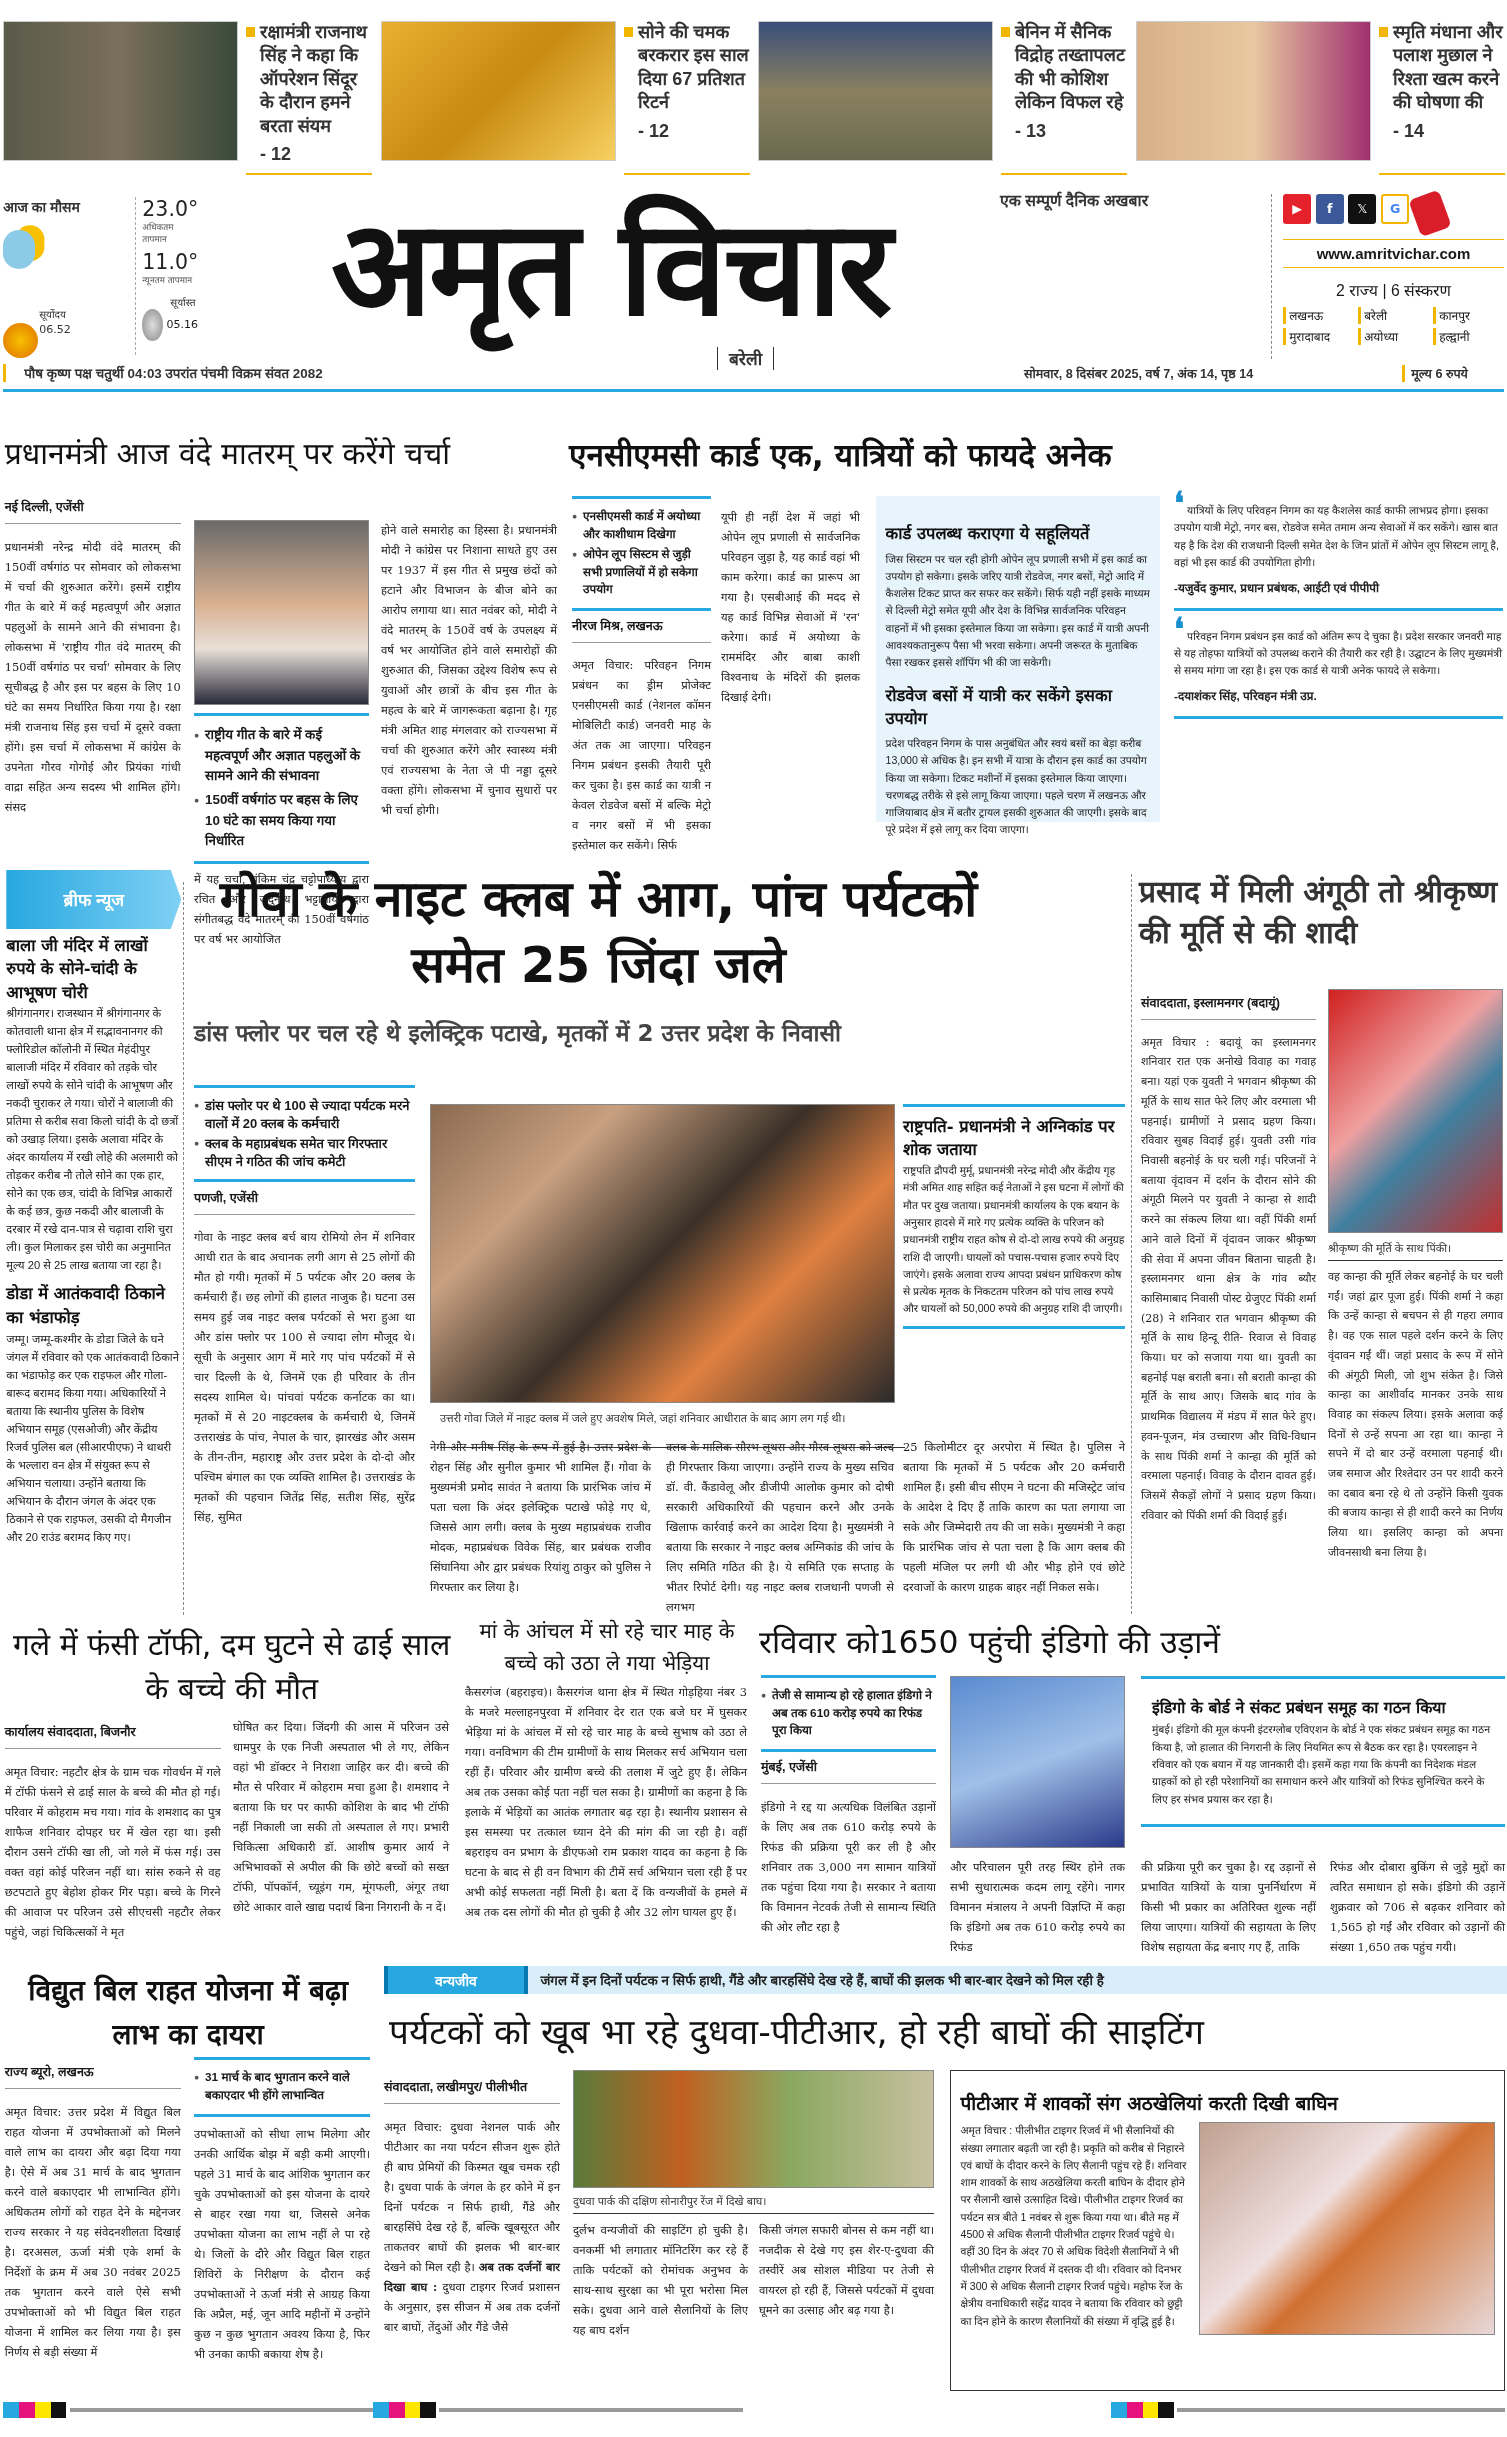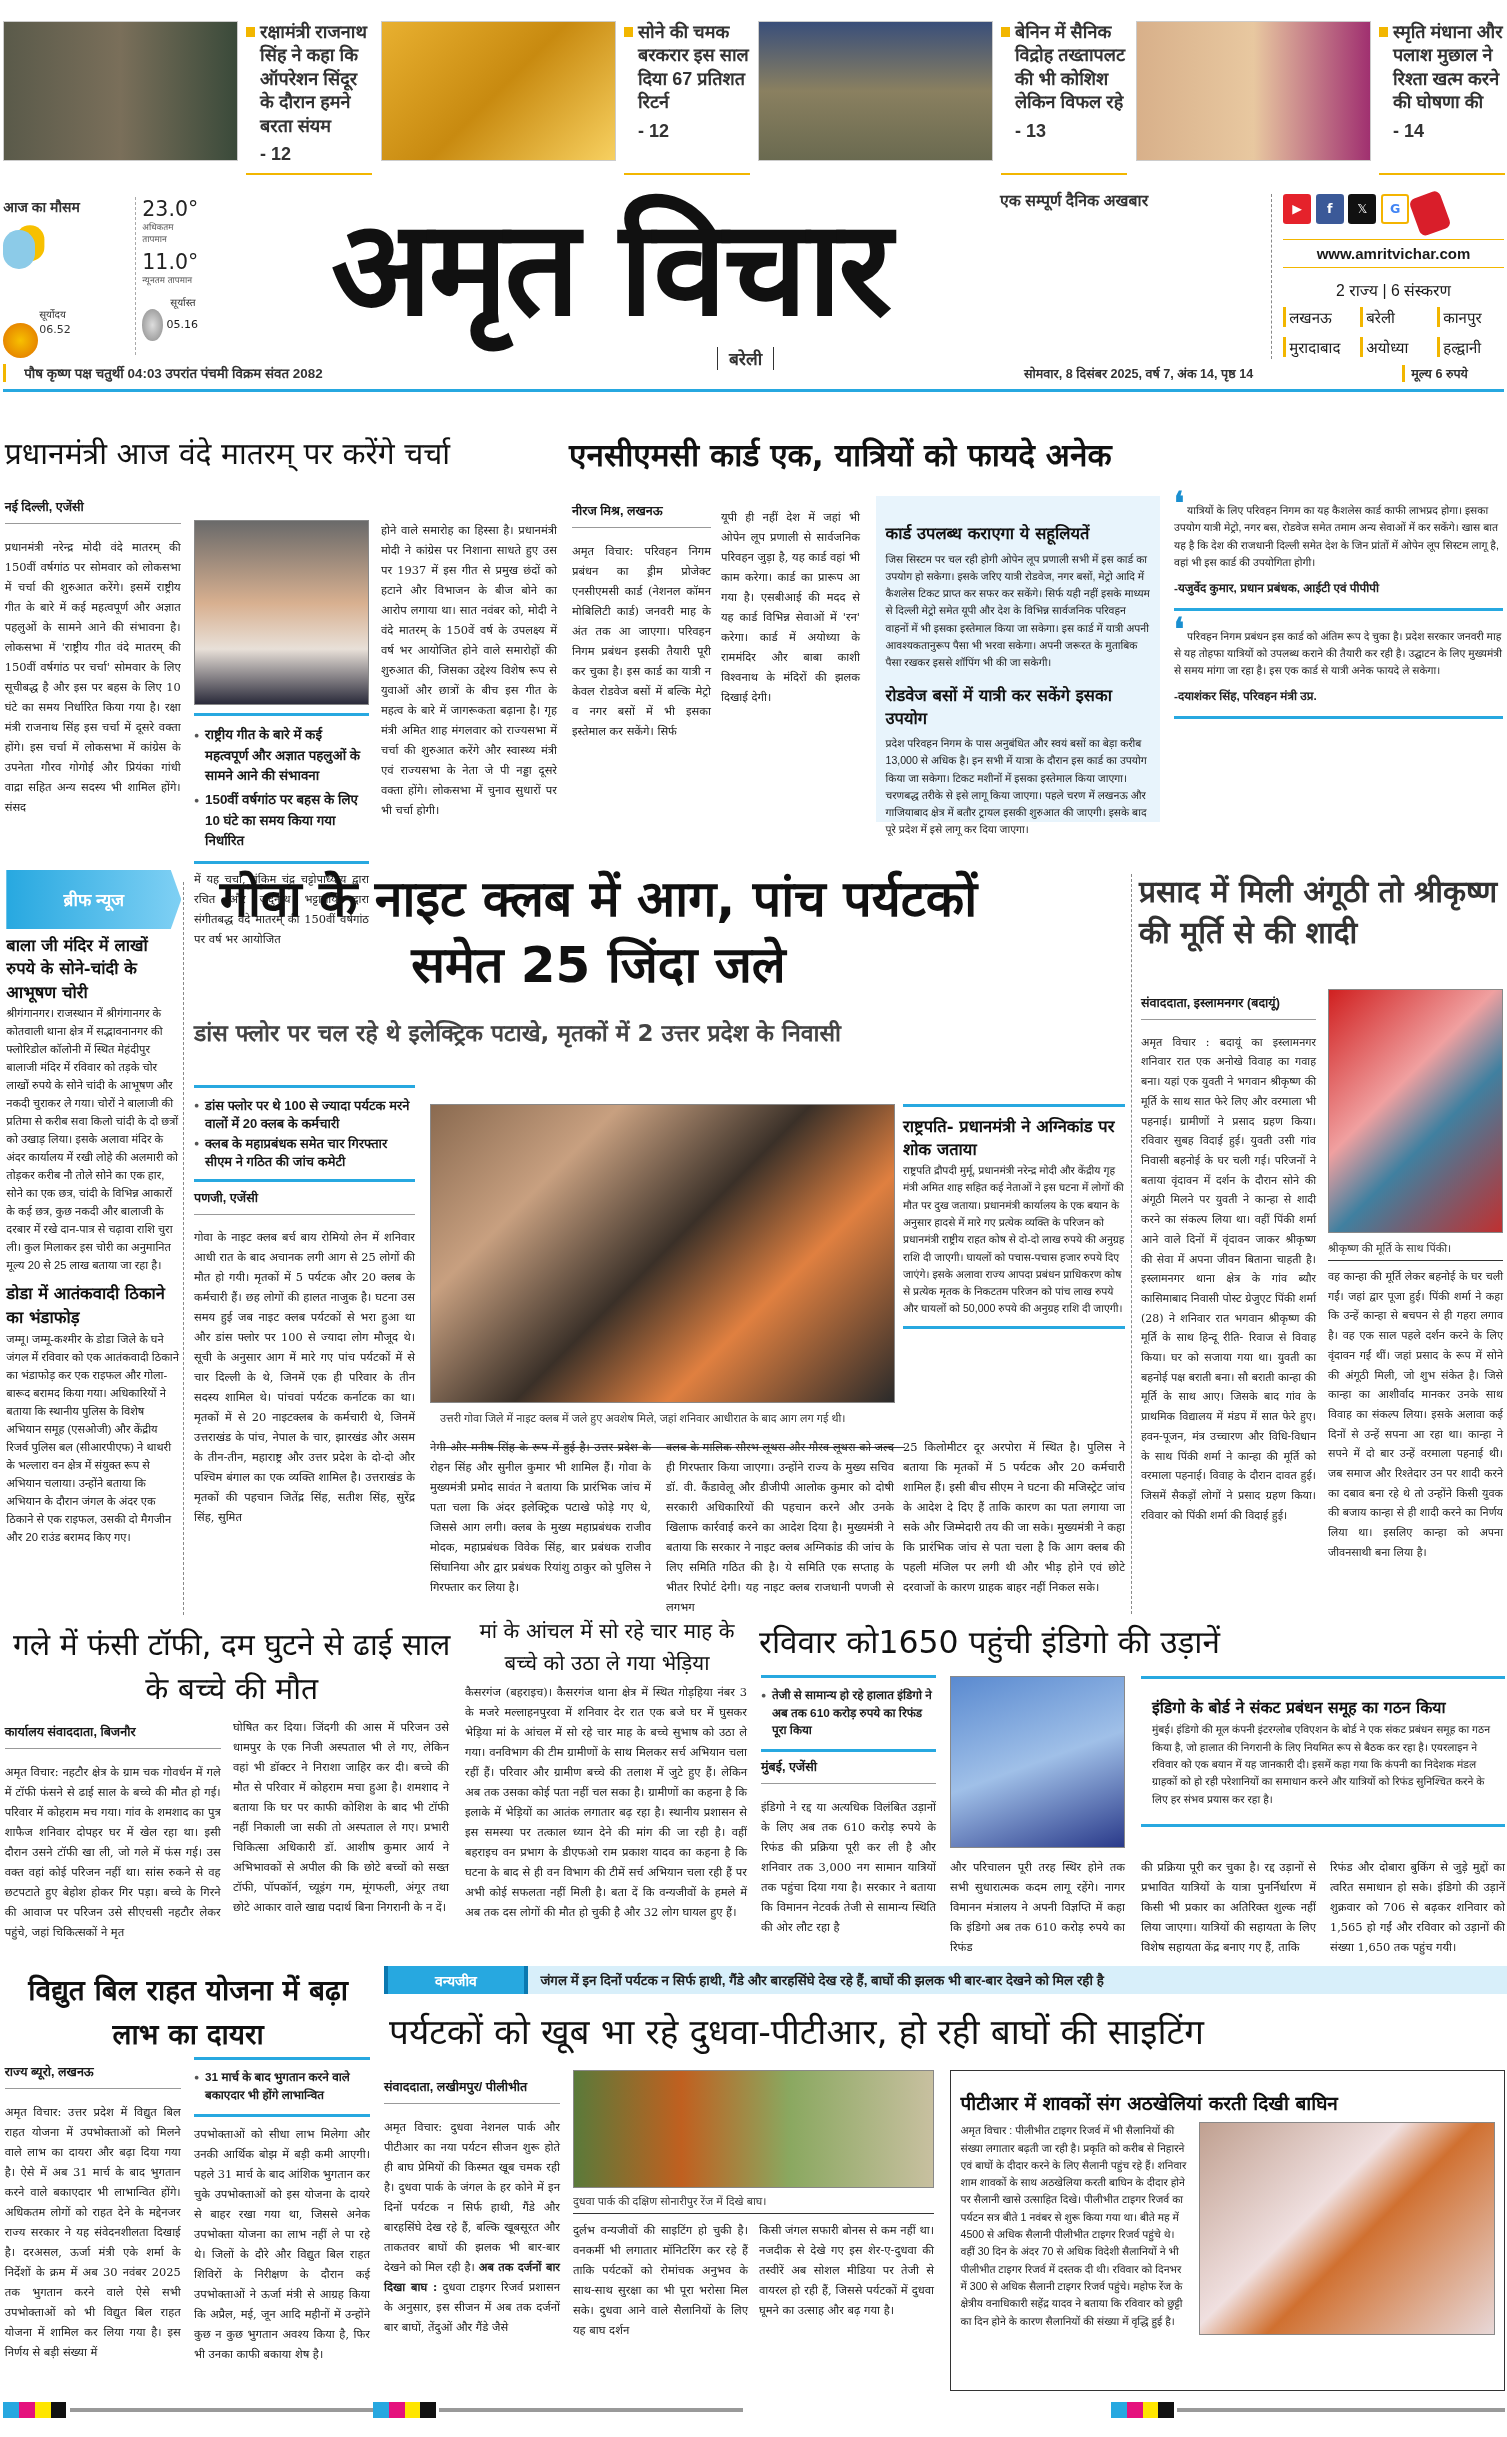--- a/index.html
+++ b/index.html
@@ -70,21 +70,21 @@
 <div class="abs" style="left:1271px;top:194px;width:233px;border-left:1.6px dashed #888;padding-left:11px;height:165px">
   <div style="display:flex;gap:4.7px">
     <span style="width:28px;height:30px;background:#e5222b;border-radius:3.2px;color:#fff;text-align:center;line-height:30px">▶</span>
     <span style="width:28px;height:30px;background:#3b5998;border-radius:3.2px;color:#fff;text-align:center;line-height:30px;font-weight:bold">f</span>
     <span style="width:28px;height:30px;background:#111;border-radius:3.2px;color:#fff;text-align:center;line-height:30px">𝕏</span>
     <span style="width:28px;height:30px;background:#fff;border:2.4px solid #f4b400;border-radius:3.2px;color:#4285f4;text-align:center;line-height:25px;font-weight:bold">G</span>
     <span style="width:31.5px;height:39px;background:#d91e2a;border-radius:6.3px;transform:rotate(-20deg)"></span>
   </div>
   <div style="margin-top:6.3px;border-top:1.6px solid #f2b600;border-bottom:1.6px solid #f2b600;font-family:'Liberation Sans',sans-serif;font-weight:bold;font-size:15px;padding:4.7px 0;text-align:center">www.amritvichar.com</div>
   <div style="margin-top:11px;text-align:center;font-family:'Liberation Sans',sans-serif;font-size:15.8px">2 राज्य | 6 संस्करण</div>
-  <div style="display:grid;grid-template-columns:1fr 1fr 1fr;gap:10px;margin-top:6.3px;font-size:15px;font-family:'Liberation Sans',sans-serif">
+  <div style="display:grid;grid-template-columns:1fr 1fr 1fr;gap:4px;margin-top:6.3px;font-size:12px;font-family:'Liberation Sans',sans-serif">
     <span style="border-left:3.2px solid #f2b600;padding-left:3.2px">लखनऊ</span>
     <span style="border-left:3.2px solid #f2b600;padding-left:3.2px">बरेली</span>
     <span style="border-left:3.2px solid #f2b600;padding-left:3.2px">कानपुर</span>
     <span style="border-left:3.2px solid #f2b600;padding-left:3.2px">मुरादाबाद</span>
     <span style="border-left:3.2px solid #f2b600;padding-left:3.2px">अयोध्या</span>
     <span style="border-left:3.2px solid #f2b600;padding-left:3.2px">हल्द्वानी</span>
   </div>
 </div>
 
 <div class="abs" style="left:3.2px;top:364px;border-left:3.2px solid #f2b600;padding-left:18px;font-family:'Liberation Sans',sans-serif;font-weight:bold;font-size:13.4px;color:#333">पौष कृष्ण पक्ष चतुर्थी 04:03 उपरांत पंचमी विक्रम संवत 2082</div>
@@ -104,20 +104,24 @@
     <div>150वीं वर्षगांठ पर बहस के लिए 10 घंटे का समय किया गया निर्धारित</div>
   </div>
   <div class="body" style="margin-top:4.7px">में यह चर्चा, बंकिम चंद्र चट्टोपाध्याय द्वारा रचित और जदुनाथ भट्टाचार्य द्वारा संगीतबद्ध वंदे मातरम् की 150वीं वर्षगांठ पर वर्ष भर आयोजित</div>
 </div>
 <div class="abs" style="left:381px;top:520px;width:176px">
   <div class="body">होने वाले समारोह का हिस्सा है। प्रधानमंत्री मोदी ने कांग्रेस पर निशाना साधते हुए उस पर 1937 में इस गीत से प्रमुख छंदों को हटाने और विभाजन के बीज बोने का आरोप लगाया था। सात नवंबर को, मोदी ने वंदे मातरम् के 150वें वर्ष के उपलक्ष्य में वर्ष भर आयोजित होने वाले समारोहों की शुरुआत की, जिसका उद्देश्य विशेष रूप से युवाओं और छात्रों के बीच इस गीत के महत्व के बारे में जागरूकता बढ़ाना है। गृह मंत्री अमित शाह मंगलवार को राज्यसभा में चर्चा की शुरुआत करेंगे और स्वास्थ्य मंत्री एवं राज्यसभा के नेता जे पी नड्डा दूसरे वक्ता होंगे। लोकसभा में चुनाव सुधारों पर भी चर्चा होगी।</div>
 </div>
 
 <div class="abs hl" style="left:569px;top:432px;font-size:31.5px">एनसीएमसी कार्ड एक, यात्रियों को फायदे अनेक</div>
 <div class="abs" style="left:572px;top:496px;width:139px">
+  <div class="bul" style="font-size:11.8px;line-height:17.3px">
+    <div>एनसीएमसी कार्ड में अयोध्या और काशीधाम दिखेगा</div>
+    <div>ओपेन लूप सिस्टम से जुड़ी सभी प्रणालियों में हो सकेगा उपयोग</div>
+  </div>
   <div class="dl">नीरज मिश्र, लखनऊ</div>
   <div class="body">अमृत विचार: परिवहन निगम प्रबंधन का ड्रीम प्रोजेक्ट एनसीएमसी कार्ड (नेशनल कॉमन मोबिलिटी कार्ड) जनवरी माह के अंत तक आ जाएगा। परिवहन निगम प्रबंधन इसकी तैयारी पूरी कर चुका है। इस कार्ड का यात्री न केवल रोडवेज बसों में बल्कि मेट्रो व नगर बसों में भी इसका इस्तेमाल कर सकेंगे। सिर्फ</div>
 </div>
 <div class="abs" style="left:721px;top:496px;width:139px">
   <div class="body" style="margin-top:11px">यूपी ही नहीं देश में जहां भी ओपेन लूप प्रणाली से सार्वजनिक परिवहन जुड़ा है, यह कार्ड वहां भी काम करेगा। कार्ड का प्रारूप आ गया है। एसबीआई की मदद से यह कार्ड विभिन्न सेवाओं में 'रन' करेगा। कार्ड में अयोध्या के राममंदिर और बाबा काशी विश्वनाथ के मंदिरों की झलक दिखाई देगी।</div>
 </div>
 <div class="abs" style="left:876px;top:496px;width:284px;height:326px;background:#e8f4fc;padding:15.8px 9.5px">
   <div class="hl" style="font-size:16.5px;margin:9.5px 0 6.3px">कार्ड उपलब्ध कराएगा ये सहूलियतें</div>
   <div class="bodys" style="font-size:10.6px;line-height:17.3px">जिस सिस्टम पर चल रही होगी ओपेन लूप प्रणाली सभी में इस कार्ड का उपयोग हो सकेगा। इसके जरिए यात्री रोडवेज, नगर बसों, मेट्रो आदि में कैशलेस टिकट प्राप्त कर सफर कर सकेंगे। सिर्फ यही नहीं इसके माध्यम से दिल्ली मेट्रो समेत यूपी और देश के विभिन्न सार्वजनिक परिवहन वाहनों में भी इसका इस्तेमाल किया जा सकेगा। इस कार्ड में यात्री अपनी आवश्यकतानुरूप पैसा भी भरवा सकेगा। अपनी जरूरत के मुताबिक पैसा रखकर इससे शॉपिंग भी की जा सकेगी।</div>
   <div class="hl" style="font-size:16.5px;margin:11px 0 6.3px">रोडवेज बसों में यात्री कर सकेंगे इसका उपयोग</div>

